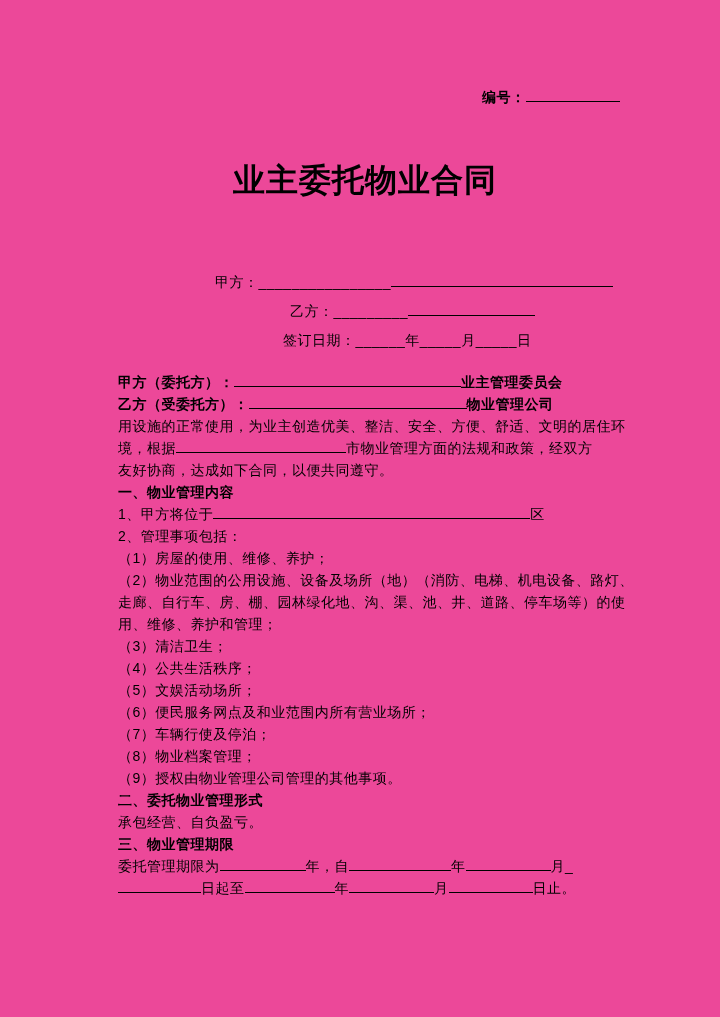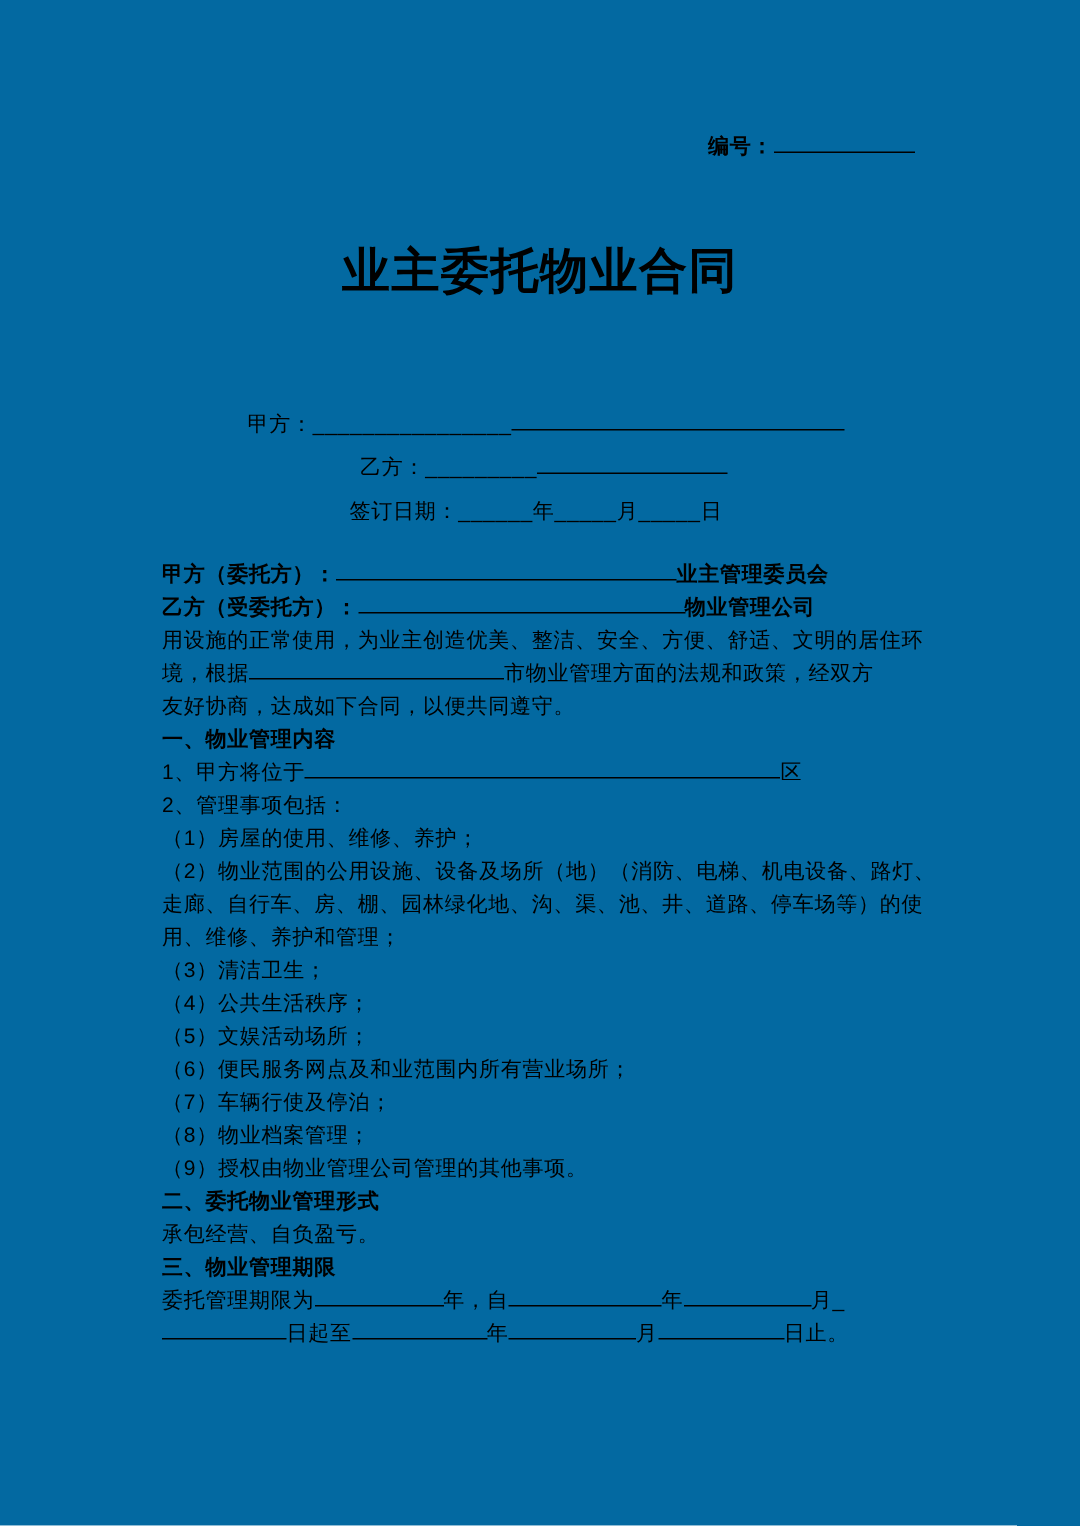--- a/index.html
+++ b/index.html
@@ -1,39 +1,40 @@
 <!DOCTYPE html>
 <html><head>
 <meta charset="utf-8">
 <style>
   html,body { margin:0; padding:0; background:#ffffff; }
   .page {
     position:relative;
     width:720px; height:1017px;
-    background:#0369a1;
+    background:#ec4899;
     color:#000000;
     font-family:"Liberation Sans","DejaVu Sans",sans-serif;
     font-size:14px;
     letter-spacing:0.5px;
     box-sizing:border-box;
     padding-top:86px;
     overflow:hidden;
+    padding-left:10px;
   }
   .num-row { padding-left:472px; height:22px; line-height:22px; font-weight:bold; white-space:nowrap; }
   .num-blank { display:inline-block; width:94px; height:13px; border-bottom:1px solid #000; }
   .title {
     margin:50px 0 0 0;
     text-align:center;
     font-family:"Liberation Serif","DejaVu Serif",serif;
     font-size:32px; font-weight:bold;
     line-height:44px; letter-spacing:1px;
     white-space:nowrap;
   }
   #party-block { margin-top:66px; }
-  #party-block .line { line-height:29px; }
+  #party-block .line { line-height:29px;margin-left:40px; }
   #body-block { margin-top:16px; }
   .line { line-height:22px; padding-left:108px; white-space:nowrap; }
   .b { font-weight:bold; }
   .ul { display:inline-block; border-bottom:1px solid #000; height:13px; }
 </style>
 </head>
 <body>
 
 <div class="page">
 

